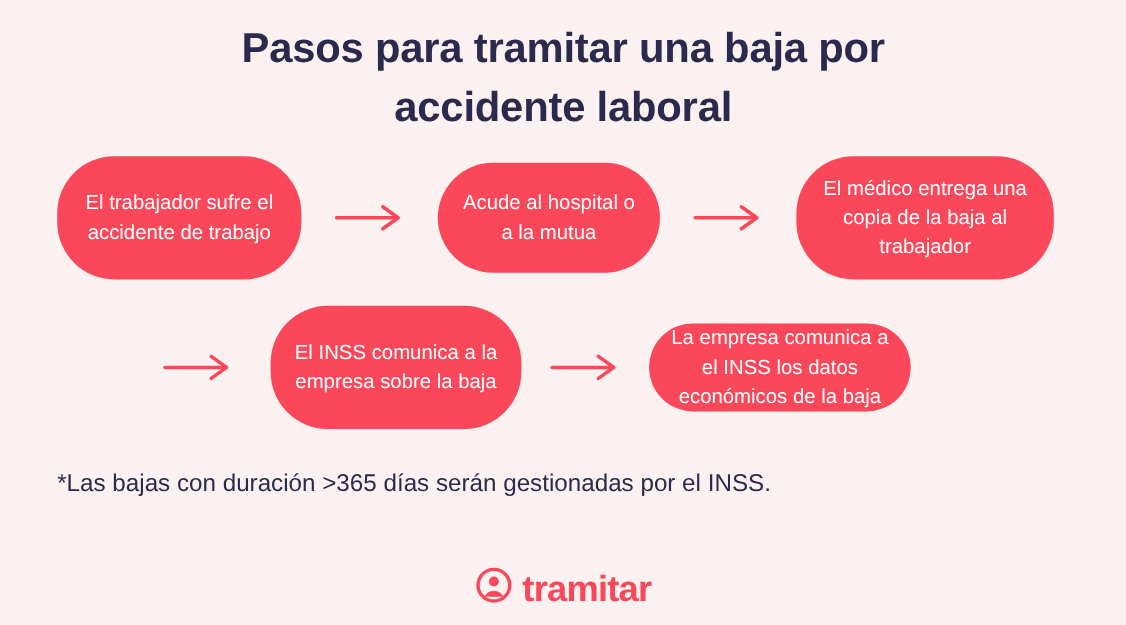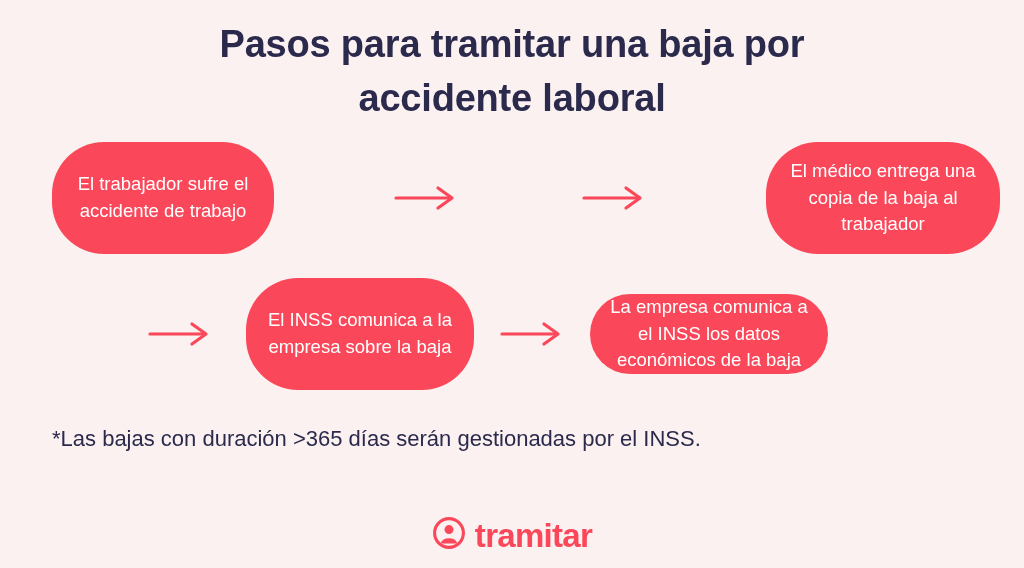--- a/index.html
+++ b/index.html
@@ -51,21 +51,21 @@
   }
 
   .flow-row {
     display: flex;
     align-items: center;
     width: 1024px;
     box-sizing: border-box;
   }
   .flow-row.row-1 {
     padding-left: 52px;
-    padding-right: 24px;
+    padding-right: 66px;
     justify-content: space-between;
   }
   .flow-row.row-2 {
     margin-top: 24px;
     padding-left: 148px;
     justify-content: flex-start;
   }
 
   
   .step {
@@ -157,20 +157,23 @@
         <span class="step-text">El trabajador sufre el accidente de trabajo</span>
       </div>
 
       <div class="arrow arrow-r1a">
         <svg width="64" height="26" viewBox="0 0 64 26" aria-hidden="true">
           <line x1="2" y1="13" x2="56" y2="13" stroke="#FA4759" stroke-width="3.2" stroke-linecap="round"></line>
           <polyline points="44,3 58,13 44,23" fill="none" stroke="#FA4759" stroke-width="3.2" stroke-linecap="round" stroke-linejoin="round"></polyline>
         </svg>
       </div>
 
+      <div class="step step-2">
+        <span class="step-text">Acude al hospital o a la mutua</span>
+      </div>
 
       <div class="arrow arrow-r1b">
         <svg width="64" height="26" viewBox="0 0 64 26" aria-hidden="true">
           <line x1="2" y1="13" x2="56" y2="13" stroke="#FA4759" stroke-width="3.2" stroke-linecap="round"></line>
           <polyline points="44,3 58,13 44,23" fill="none" stroke="#FA4759" stroke-width="3.2" stroke-linecap="round" stroke-linejoin="round"></polyline>
         </svg>
       </div>
 
       <div class="step step-3">
         <span class="step-text">El médico entrega una copia de la baja al trabajador</span>

